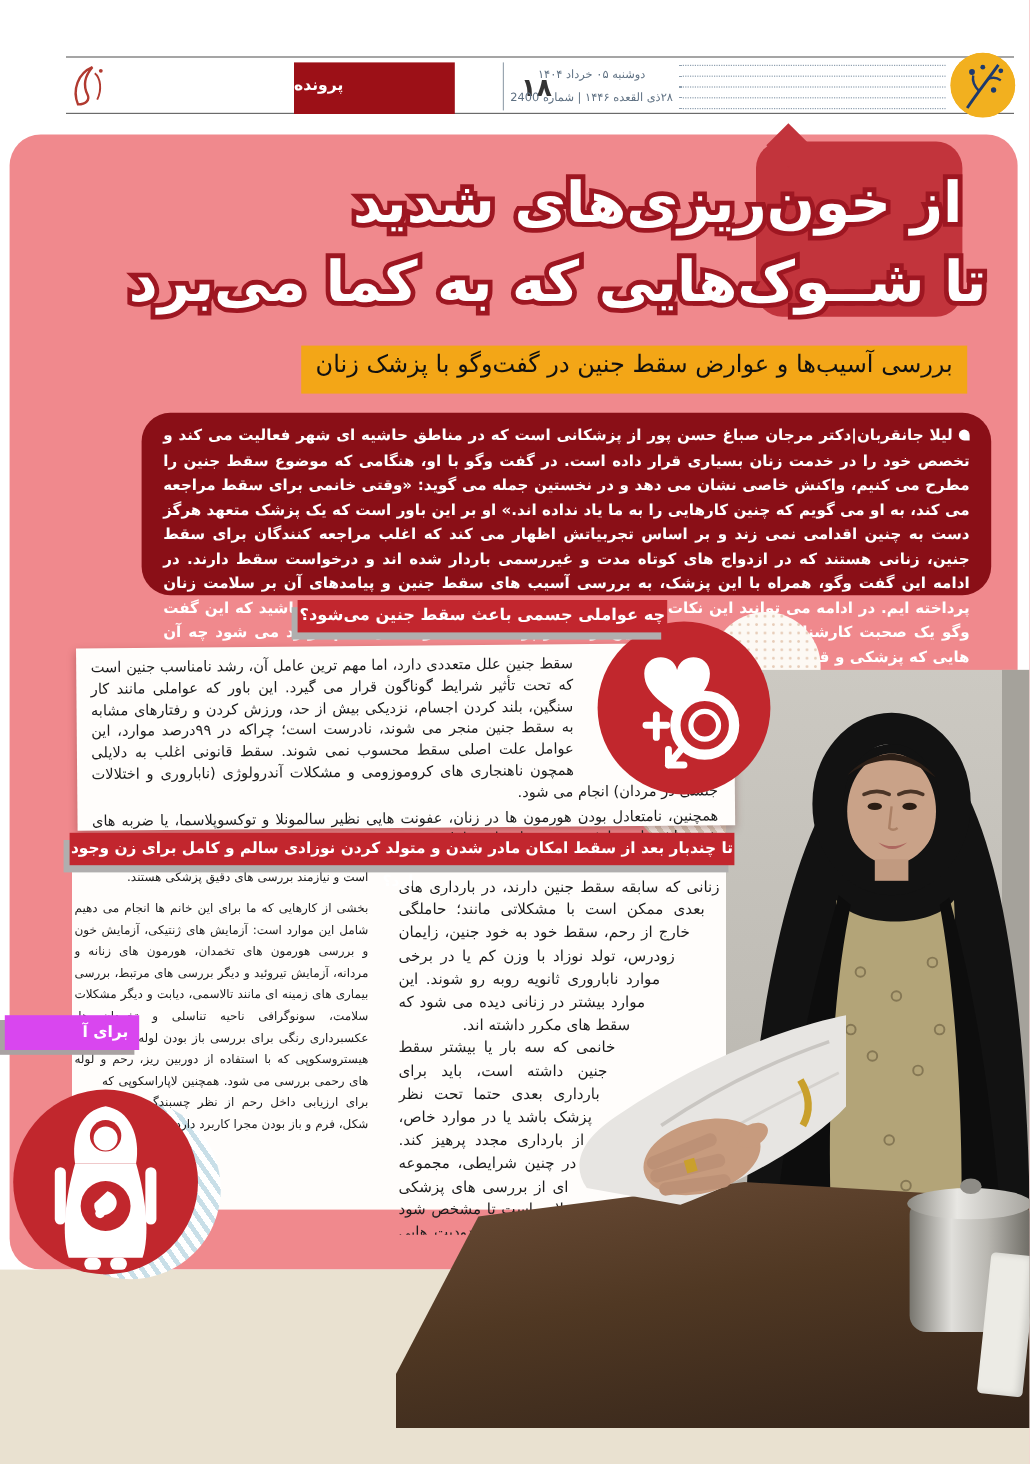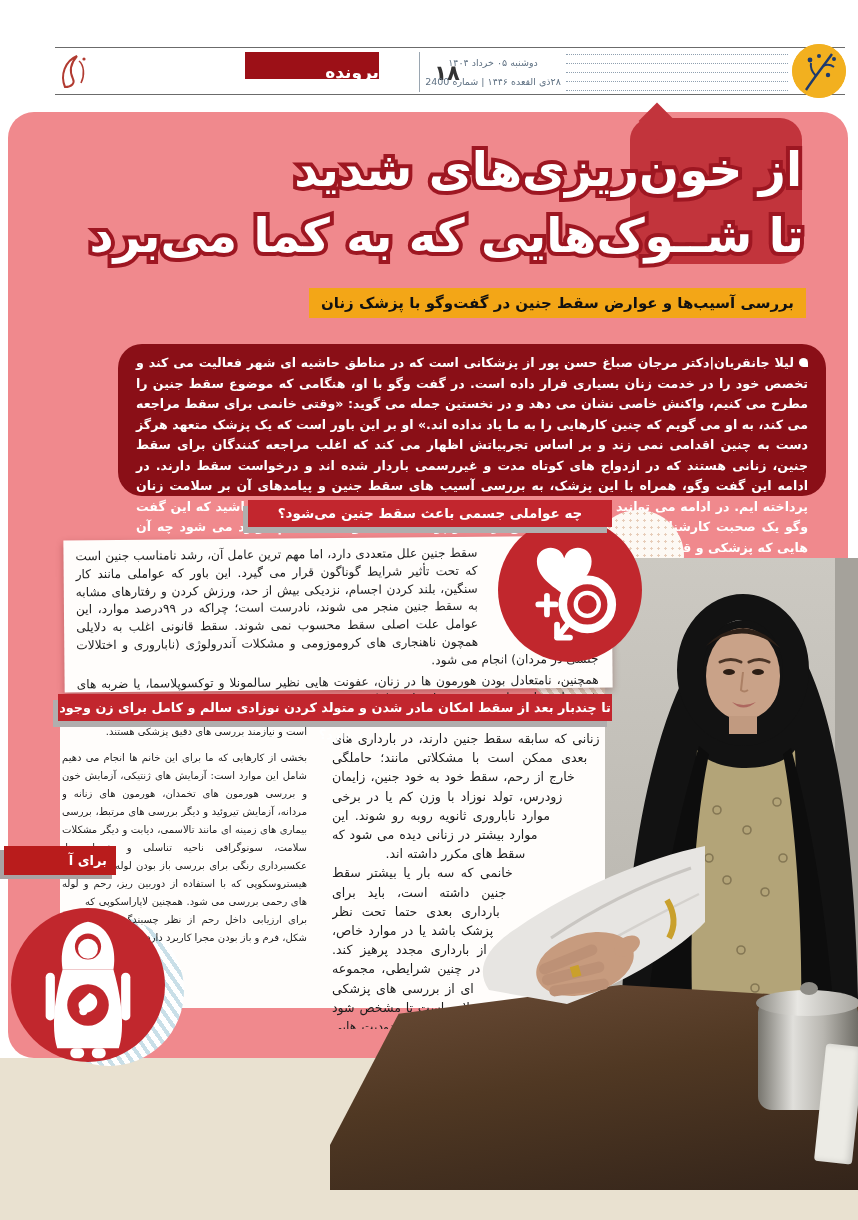--- a/index.html
+++ b/index.html
@@ -16,49 +16,49 @@
   .masthead-mark{left:57px;top:51px;width:36px;height:42px;}
   .logo-circle{left:792px;top:44px;width:54px;height:54px;border-radius:50%;
     background:#f2b01f;overflow:hidden;z-index:5;}
   .dotted-block{left:566px;top:53px;width:222px;height:38px;display:flex;flex-direction:column;justify-content:space-between;}
   .dotted-block div{border-bottom:1px dotted #8fa0b0;height:1px;}
   .date-block{left:424px;top:53px;width:138px;height:38px;color:#5f7183;
     font-size:9.5px;line-height:19px;text-align:center;white-space:nowrap;}
   .hdr-divider{left:419px;top:52px;width:0;height:40px;border-left:1px solid #9aa6b1;}
   .page-number{left:381px;top:54px;width:36px;height:38px;font-size:21px;color:#333;
     text-align:center;line-height:38px;font-weight:bold;margin-left:48px;}
-  .section-box{left:245px;top:52px;width:134px;height:27px;background:#9c1017;color:#fff;
-    font-size:17px;font-weight:bold;text-align:right;line-height:40px;}
+  .section-box{left:245px;top:52px;width:134px;height:43px;background:#9c1017;color:#fff;
+    font-size:13px;font-weight:bold;text-align:left;line-height:40px;}
 
   
   .pink-block{left:8px;top:112px;width:840px;height:946px;background:#f0898d;border-radius:26px;z-index:0;}
   .beige-strip{left:0;top:1058px;width:858px;height:162px;background:#e9e1d0;z-index:1;}
 
   
   .headline-backbox{left:630px;top:118px;width:172px;height:146px;background:#c2343c;border-radius:22px;z-index:1;}
   .headline-backbox::before{content:"";position:absolute;top:-10px;left:14px;width:26px;height:26px;
     background:#c2343c;transform:rotate(45deg);}
   .headline-line{z-index:2;color:#fff;font-weight:bold;white-space:nowrap;
     -webkit-text-stroke:8px #9e1722;paint-order:stroke fill;
     text-shadow:0 0 2px #9e1722;margin-top:12px;}
   .hl1{right:56px;top:130px;font-size:47px;}
-  .hl2{right:54px;top:196px;font-size:47px;}
-  .subtitle-bar{right:52px;top:288px;height:30px;background:#f3a617;color:#111;z-index:2;
-    font-size:15px;font-weight:bold;line-height:30px;padding:0 12px;white-space:nowrap;}
+  .hl2{right:36px;top:196px;font-size:47px;}
+  .subtitle-bar{right:52px;top:288px;height:40px;background:#f3a617;color:#111;z-index:2;
+    font-size:20px;font-weight:normal;line-height:30px;padding:0 12px;white-space:nowrap;}
 
   
   .lead-box{left:118px;top:344px;width:708px;height:152px;background:#8a0f17;border-radius:24px;
     z-index:2;color:#fff;padding:9px 18px 0 18px;box-sizing:border-box;}
   .lead-box p{margin:0;font-size:12.6px;font-weight:bold;line-height:20.5px;text-align:justify;}
   .lead-bullet{display:inline-block;width:9px;height:9px;border-radius:50% 50% 0 50%;background:#fff;margin-left:5px;}
 
   
   .banner{background:#c2262e;color:#fff;font-weight:bold;text-align:center;z-index:6;
     box-shadow:-5px 6px 0 #b0aeae;}
-  .banner1{left:248px;top:500px;width:364px;height:27px;font-size:13.5px;line-height:27px;}
+  .banner1{left:248px;top:500px;width:308px;height:27px;font-size:13.5px;line-height:27px;}
   .banner2{left:58px;top:694px;width:554px;height:27px;font-size:12.8px;line-height:27px;}
 
   
   .white-box1{left:64px;top:538px;width:548px;height:152px;background:#fffdfb;z-index:3;
     transform:rotate(-0.5deg);box-shadow:0 3px 7px rgba(90,20,20,.35);
     padding:8px 14px 0 12px;box-sizing:border-box;}
   .white-box1 p{margin:0;font-size:12.2px;line-height:17.8px;color:#1d1d1d;text-align:justify;}
   .white-box1 .p2{margin-top:3px;}
   .f-heart-reserve{float:right;width:120px;height:106px;margin-right:0;}
 
@@ -81,21 +81,21 @@
   .col p{margin:0;}
   .col-right{left:332px;top:729px;width:280px;height:300px;font-size:12.6px;line-height:19.2px;overflow:hidden;}
   .col-left{left:62px;top:705px;width:245px;height:290px;font-size:10px;line-height:18px;overflow:hidden;}
   .col-left .p2{margin-top:8px;}
   .f-arm{float:right;width:142px;height:130px;margin-top:150px;
     shape-outside:polygon(100% 0,30% 55%,0 100%,100% 100%);}
   .f-circle{float:left;width:112px;height:120px;margin-top:170px;
     shape-outside:circle(105px at -12% 105%);}
 
   
-  .side-tab{left:4px;top:846px;width:112px;height:29px;background:#b91c1c;z-index:5;
+  .side-tab{left:4px;top:846px;width:112px;height:29px;background:#d946ef;z-index:5;
     color:#fff;font-size:13px;font-weight:bold;line-height:29px;padding-right:9px;
     box-sizing:border-box;white-space:nowrap;overflow:hidden;
     box-shadow:-4px 4px 0 #a9a2a2;}
 
   
   .stripe-circle-b{left:34px;top:916px;width:150px;height:150px;border-radius:50%;z-index:2;
     background:repeating-linear-gradient(55deg,#c9dfe8 0 4px,#ffffff 4px 9px);}
   .pregnant-circle{left:11px;top:908px;width:154px;height:154px;border-radius:50%;background:#c1272d;z-index:3;}
 
   

